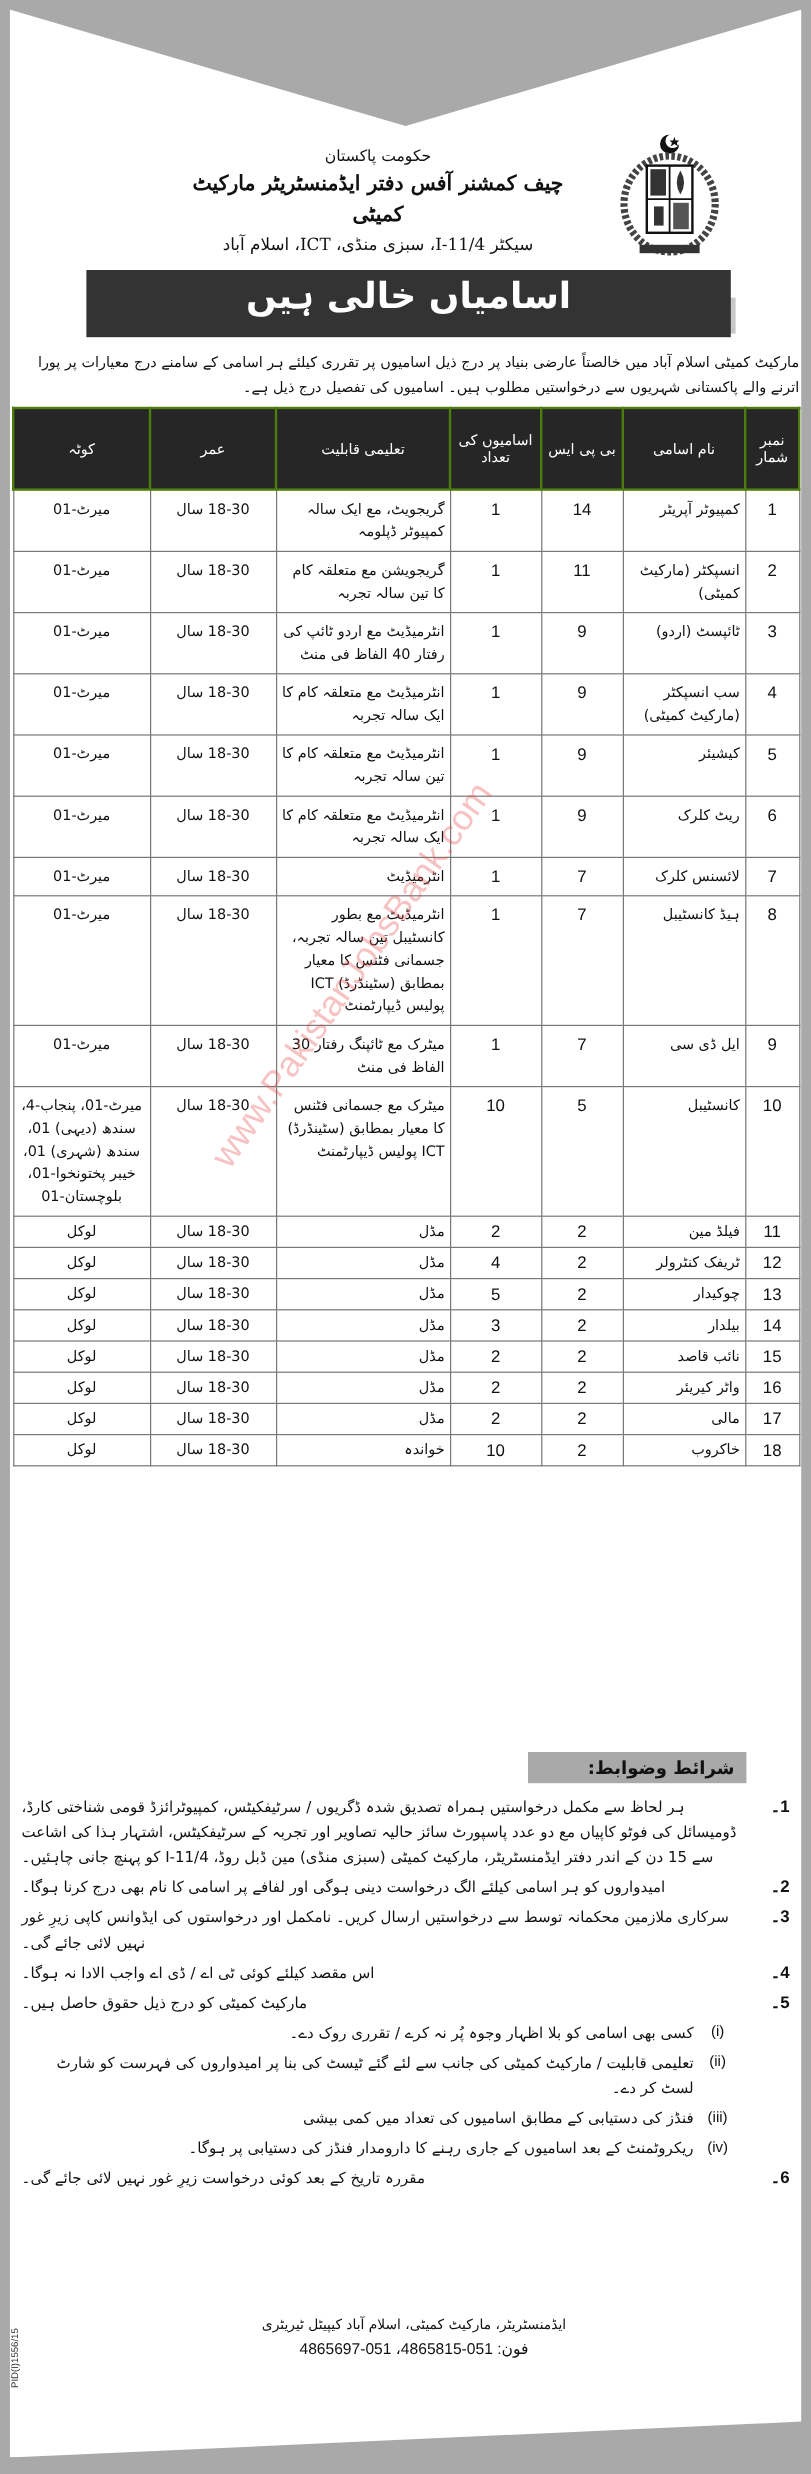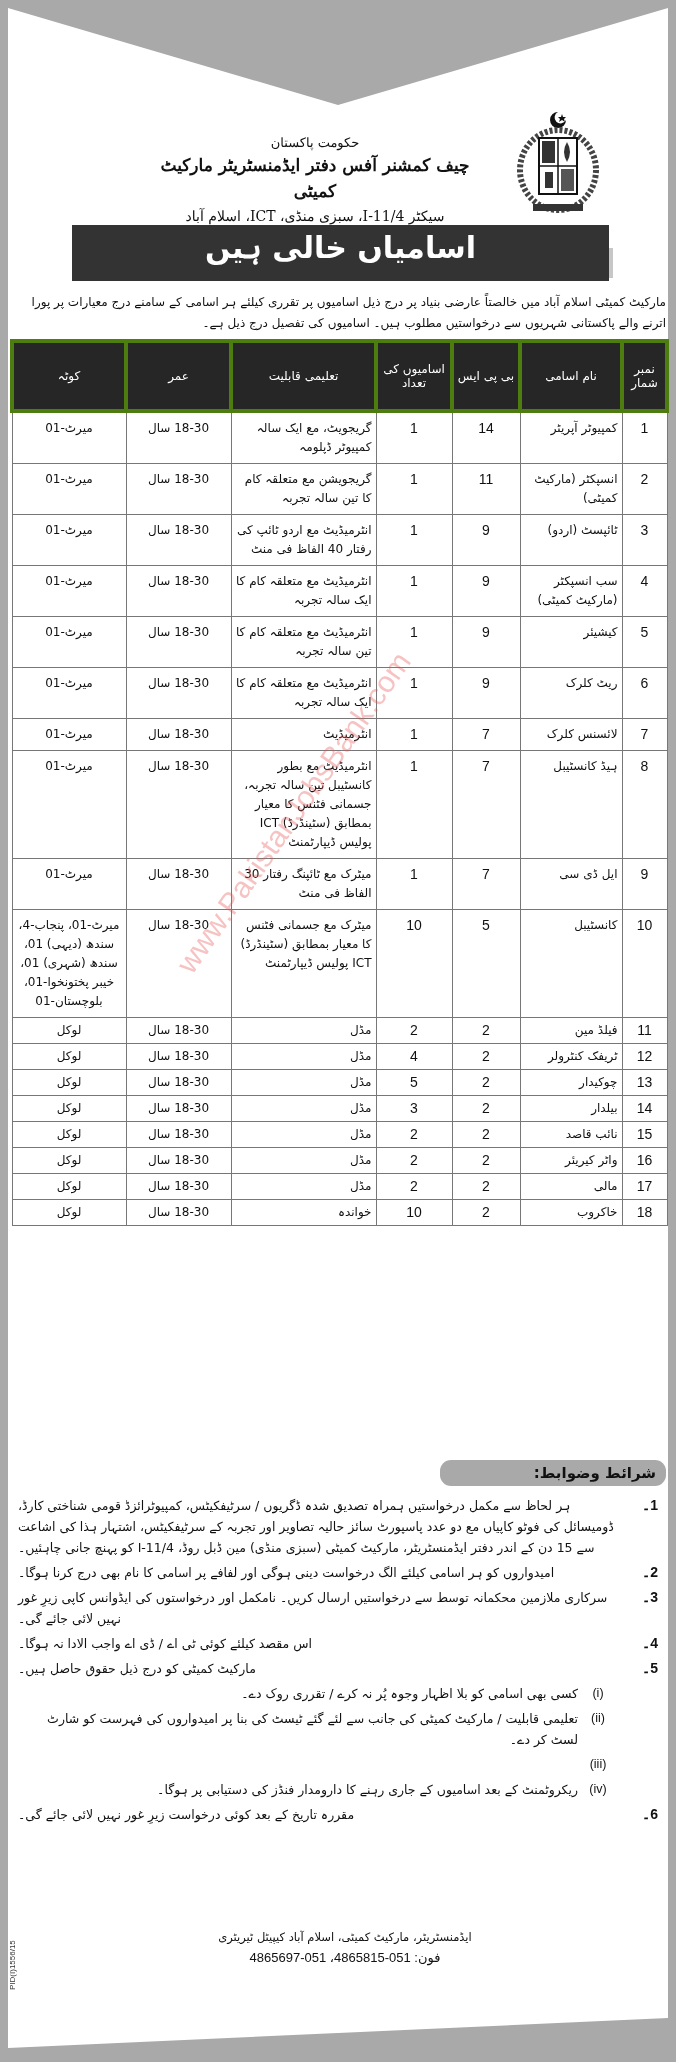--- a/index.html
+++ b/index.html
@@ -1,40 +1,40 @@
 <!DOCTYPE html>
 <html><head>
 <meta charset="utf-8">
 <style>
   html, body { margin:0; padding:0; }
   body { width:676px; height:2062px; background:#a9a9a9; position:relative; overflow:hidden;
          font-family:"DejaVu Sans", sans-serif; color:#111; }
   .card { position:absolute; left:8px; top:8px; width:660px; height:2040px; background:#fff;
           clip-path: polygon(0 0, 50% 97px, 100% 0, 100% 2010px, 0 2040px); }
   .rtl { direction:rtl; }
-  .hdr { position:absolute; left:150px; width:330px; top:122px; text-align:center;margin-top:12px; }
+  .hdr { position:absolute; left:150px; width:330px; top:122px; text-align:center; }
   .hdr .l1 { font-family:"DejaVu Serif", serif; font-size:13px; line-height:18px; }
   .hdr .l2 { font-family:"DejaVu Serif", serif; font-size:17px; font-weight:bold; line-height:26px; }
   .hdr .l3 { font-family:"DejaVu Serif", serif; font-size:14px; line-height:24px; }
   .emblem { position:absolute; left:515px; top:108px; width:86px; height:112px; }
   .banner-shadow { position:absolute; left:103px; top:248px; width:510px; height:30px; background:#c7c7c7; }
   .banner { position:absolute; left:72px; top:225px; width:537px; height:56px; background:#333;
             color:#fff; text-align:center; font-size:30px; font-weight:bold; line-height:46px; }
   .intro { position:absolute; left:12px; width:640px; top:292px; font-size:12px; line-height:21px; text-align:right;margin-left:14px; }
   table.grid { position:absolute; left:10px; top:339px; width:655px; border-collapse:collapse; direction:rtl; table-layout:fixed; }
-  .grid th { background:#262626; color:#fff; font-weight:normal; font-size:12px; border:4px solid #4d7c0f; height:64px; text-align:center; vertical-align:middle; }
+  .grid th { background:#262626; color:#fff; font-weight:normal; font-size:12px; border:2px solid #4d7c0f; height:64px; text-align:center; vertical-align:middle; }
   .grid td { border:1px solid #777; font-size:12px; vertical-align:top; padding:6px 4px; line-height:19px; }
   .grid td.c { text-align:center; }
   .grid td.num { font-family:"Liberation Sans", sans-serif; font-size:14px; text-align:center; }
   .grid td.r { text-align:right;margin-top:23px; }
   .grid tr.short td { padding:3px 4px; line-height:19px; }
   .watermark { position:absolute; left:170px; top:960px; transform:rotate(-55deg); transform-origin:left top;
                color:rgba(230,80,80,0.35); font-size:30px; font-family:"Liberation Sans", sans-serif; white-space:nowrap; pointer-events:none; }
-  .terms-head { position:absolute; left:440px; top:1460px; width:226px; height:26px; background:#a9a9a9;
-                font-size:15px; font-weight:bold; text-align:right; padding-right:10px; line-height:26px; box-sizing:border-box;border-radius:11px; }
+  .terms-head { position:absolute; left:440px; top:1460px; width:182px; height:26px; background:#a9a9a9;
+                font-size:15px; font-weight:bold; text-align:right; padding-right:10px; line-height:26px; box-sizing:border-box; }
   .terms { position:absolute; left:18px; width:640px; top:1495px; direction:rtl; font-size:12.5px; }
   .term { display:flex; line-height:21px; margin-bottom:4px; }
   .term .no { width:40px; flex:none; font-weight:bold; font-family:"Liberation Sans", sans-serif; font-size:14px; text-align:right; }
   .term .tx { flex:1; text-align:left; }
   .sub { display:flex; line-height:21px; margin:2px 0 4px 0; padding-right:40px; }
   .sub .no { width:40px; flex:none; font-family:"Liberation Sans", sans-serif; text-align:center; }
   .sig { position:absolute; left:150px; width:390px; top:1927px; text-align:center; direction:rtl; }
   .sig .name { font-size:18px; font-weight:bold; line-height:28px; }
   .sig .title { font-size:11.5px; line-height:20px; }
   .sig .phone { font-size:13px; line-height:22px; font-family:"Liberation Sans", sans-serif; }
@@ -285,20 +285,21 @@
   <div class="sub">
       <span class="no">(i)</span>
       <span class="tx">کسی بھی اسامی کو بلا اظہار وجوہ پُر نہ کرے / تقرری روک دے۔</span>
     </div>
   <div class="sub">
       <span class="no">(ii)</span>
       <span class="tx">تعلیمی قابلیت / مارکیٹ کمیٹی کی جانب سے لئے گئے ٹیسٹ کی بنا پر امیدواروں کی فہرست کو شارٹ لسٹ کر دے۔</span>
     </div>
   <div class="sub">
       <span class="no">(iii)</span>
+      <span class="tx">فنڈز کی دستیابی کے مطابق اسامیوں کی تعداد میں کمی بیشی</span>
     </div>
   <div class="sub">
       <span class="no">(iv)</span>
       <span class="tx">ریکروٹمنٹ کے بعد اسامیوں کے جاری رہنے کا دارومدار فنڈز کی دستیابی پر ہوگا۔</span>
     </div>
   <div class="term">
       <span class="no">6۔</span>
       <span class="tx">مقررہ تاریخ کے بعد کوئی درخواست زیرِ غور نہیں لائی جائے گی۔</span>
     </div>
 </div>

